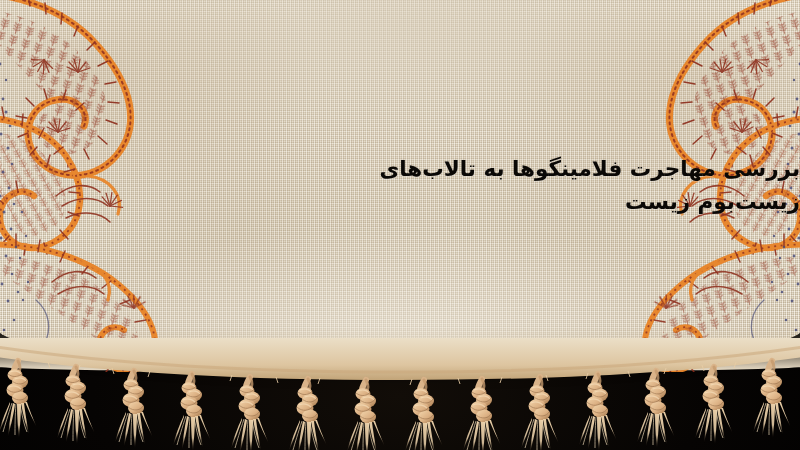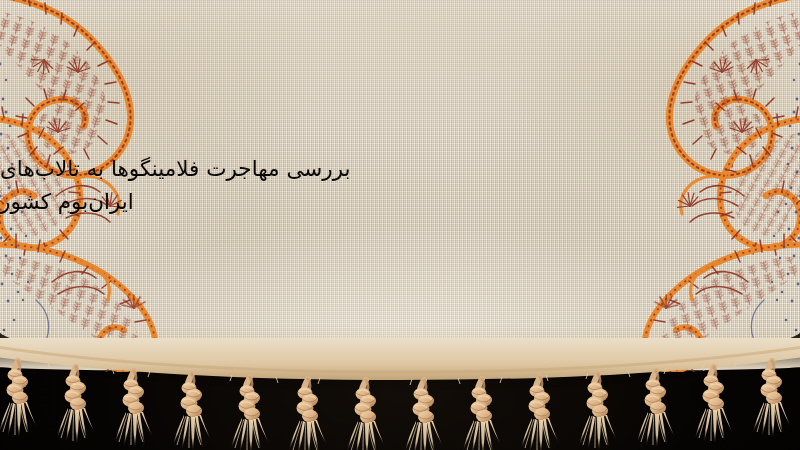--- a/index.html
+++ b/index.html
@@ -54,24 +54,24 @@
   .emb{position:absolute;top:0;pointer-events:none;}
   .emb svg{display:block;}
   .emb.left{left:-8px;}
   .emb.right{right:-8px;transform:scaleX(-1);}
 
   
   .title{
     position:absolute;
     left:0;right:0;
     top:152px;
-    text-align:left;
+    text-align:right;
     direction:rtl;
     color:#0a0806;
-    font-weight:normal;
+    font-weight:bold;
     font-size:21.5px;
     line-height:33px;
     letter-spacing:.2px;
     text-shadow:0 1px 0 rgba(255,255,255,.28), 0 0 2px rgba(60,45,25,.18);
   }
   .title .ln{display:block;white-space:nowrap;}
 
   
   .fringe{position:absolute;left:0;top:338px;width:800px;height:112px;pointer-events:none;}
 </style>
@@ -462,21 +462,21 @@
           <path d="M-6 150 C 8 170 6 196 -4 214"></path>
           <path d="M-4 226 C 12 246 10 272 -2 290"></path>
           <path d="M44 300 C 58 312 60 330 52 344"></path>
         </g>
       </g>
     </svg>
   </div>
 
   <div class="title">
     <span class="ln">بررسی مهاجرت فلامینگوها به تالاب‌های</span>
-    <span class="ln">ایران‌بوم کشور</span>
+    <span class="ln">زیست‌بوم زیست</span>
   </div>
 
   <div class="fringe">
     <svg width="800" height="112" viewBox="0 0 800 112" xmlns="http://www.w3.org/2000/svg">
       <defs>
         <linearGradient id="ropeG" x1="0" y1="0" x2="1" y2="0">
           <stop offset="0%" stop-color="#b88b5c"></stop>
           <stop offset="35%" stop-color="#f0cda2"></stop>
           <stop offset="65%" stop-color="#e2b empty"></stop>
           <stop offset="100%" stop-color="#a87c50"></stop>

